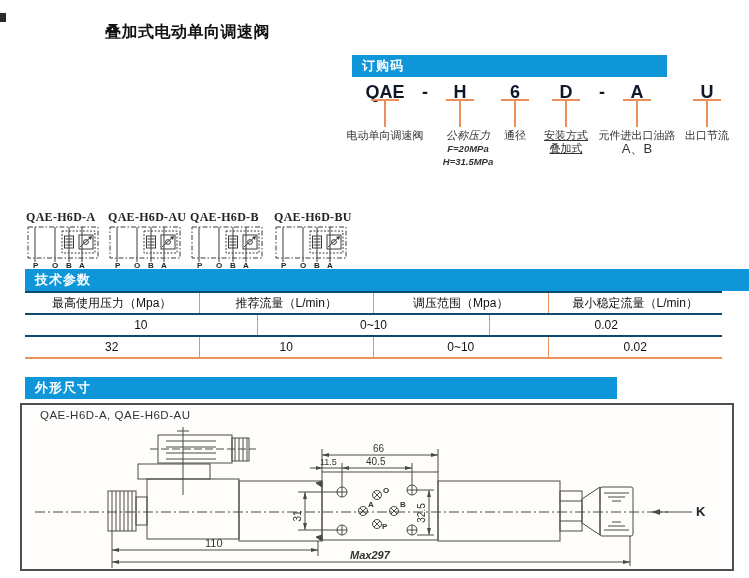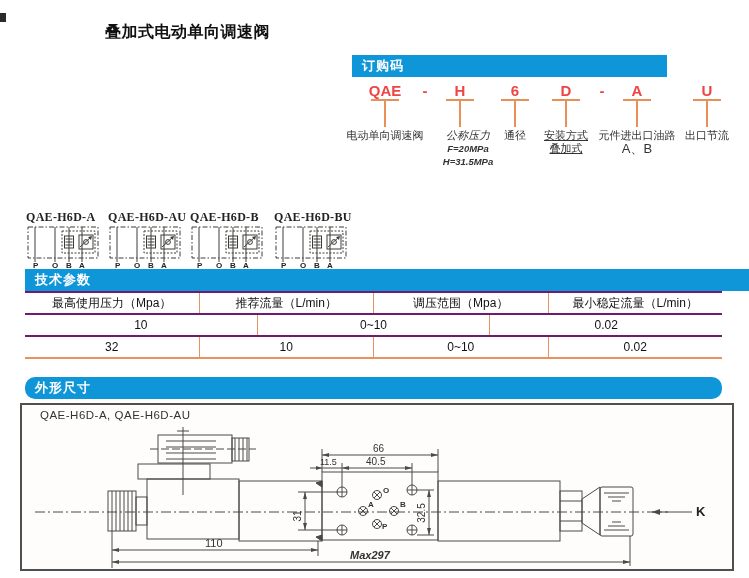--- a/index.html
+++ b/index.html
@@ -7,34 +7,34 @@
         font-family:"Liberation Sans","DejaVu Sans",sans-serif;color:#222;}
   .abs{position:absolute;}
   
   .bar{background:#0f96d9;color:#ffffff;font-weight:bold;font-size:13px;
        line-height:22px;height:22px;padding-left:10px;letter-spacing:1px;box-sizing:border-box;}
   
   #page-title{left:105px;top:22px;font-size:16px;font-weight:bold;color:#111;letter-spacing:0.5px;}
   
   #artifact{left:0;top:13px;width:6px;height:9px;background:#2a2a2a;}
   
-  .code{top:82px;width:60px;text-align:center;font-size:15px;font-weight:bold;color:#ef4444;}
+  .code{top:82px;width:60px;text-align:center;font-size:18px;font-weight:bold;color:#0f172a;}
   
   .tbar{top:99px;width:28px;height:2px;background:#e88f5a;}
   .tstem{top:99px;width:2px;height:28px;background:#e88f5a;}
   
   .clabel{top:128px;width:120px;text-align:center;font-size:11px;color:#333;line-height:14px;}
   .clabel .sub{font-size:9.5px;color:#333;line-height:13px;font-weight:bold;}
   
   .fig{width:80px;}
   .fig .flabel{font-family:"Liberation Serif","DejaVu Serif",serif;font-weight:bold;
                font-size:12px;color:#222;letter-spacing:0.3px;white-space:nowrap;}
   
   #ptable{left:25px;top:291px;width:697px;font-size:12px;color:#111;}
-  .trow{display:flex;border-top:2px solid #701a75;height:20px;line-height:20px;}
+  .trow{display:flex;border-top:2px solid #0c4a6e;height:20px;line-height:20px;}
   .trow:last-child{border-bottom:2px solid #e89260;}
   .tcell{flex:1;text-align:center;border-left:1.5px solid #e89260;}
   .tcell:first-child{border-left:none;}
   .thead .tcell{font-weight:normal;}
   
   #draw-box{left:20px;top:403px;width:714px;height:168px;border:2px solid #4f4f4f;
             background:#fefdfb;box-sizing:border-box;}
   #fig-label{left:40px;top:409px;font-size:11.5px;color:#333;letter-spacing:0.5px;}
   svg text{font-family:"Liberation Sans","DejaVu Sans",sans-serif;}
 </style>
@@ -213,21 +213,21 @@
       <div class="tcell">0.02</div>
     </div>
     <div class="trow">
       <div class="tcell">32</div>
       <div class="tcell">10</div>
       <div class="tcell">0~10</div>
       <div class="tcell">0.02</div>
     </div>
   </div>
 
-  <div class="abs bar" style="left:25px;top:377px;width:697px;border-radius:10px;">外形尺寸</div>
+  <div class="abs bar" style="left:25px;top:377px;width:592px;">外形尺寸</div>
 
   <div id="draw-box" class="abs"></div>
   <div id="fig-label" class="abs">QAE-H6D-A, QAE-H6D-AU</div>
 
   <svg class="abs" style="left:20px;top:403px;" width="714" height="168" viewBox="0 0 714 168">
     <g stroke="#4a4a45" fill="none" stroke-width="1">
 
       <line x1="15" y1="109" x2="648" y2="109" stroke-dasharray="10 3 2 3"></line>
 
       <rect x="88" y="88" width="28" height="40"></rect>

